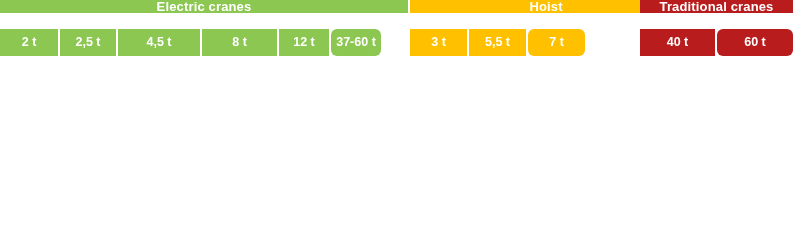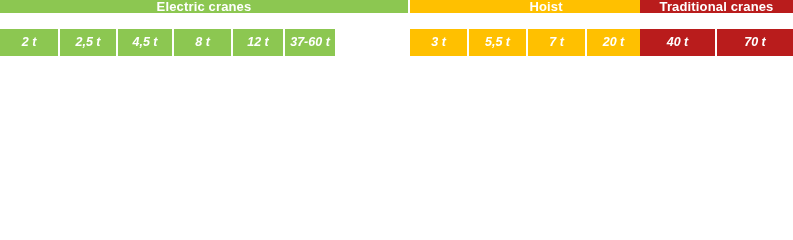--- a/index.html
+++ b/index.html
@@ -35,73 +35,72 @@
     letter-spacing: 0.15px;
     line-height: 1;
     white-space: nowrap;
     box-sizing: border-box;
   }
   .group-cells {
     height: 29px;
     margin-top: 16px;
     display: flex;
     box-sizing: border-box;
-    font-style: italic;
   }
   .cap-cell {
     height: 27px;
     display: flex;
     align-items: center;
     justify-content: center;
     color: #ffffff;
     font-size: 12.5px;
     font-weight: bold;
     line-height: 1;
     white-space: nowrap;
     box-sizing: border-box;
     margin-right: 2px;
   }
   .cap-cell:last-child {
     margin-right: 0;
+    border-radius: 6px;
   }
   .grp-electric .group-header,
   .grp-electric .cap-cell { background: #8cc751; }
   .grp-hoist .group-header,
   .grp-hoist .cap-cell { background: #ffc000; }
   .grp-traditional .group-header,
   .grp-traditional .cap-cell { background: #b91c1c; }
 </style>
 </head>
 <body>
 
 <div id="capacity-table">
 
   <div class="group-col grp-electric" style="left:0px; width:408px;">
     <div class="group-header">Electric cranes</div>
     <div class="group-cells">
       <div class="cap-cell" style="width:58px;">2 t</div>
       <div class="cap-cell" style="width:56px;">2,5 t</div>
-      <div class="cap-cell" style="width:54px;">4,5 t</div>
-      <div class="cap-cell" style="width:57px;">8 t</div>
+      <div class="cap-cell" style="width:82px;">4,5 t</div>
+      <div class="cap-cell" style="width:75px;">8 t</div>
       <div class="cap-cell" style="width:50px;">12 t</div>
       <div class="cap-cell" style="width:50px;">37-60 t</div>
     </div>
   </div>
 
   <div class="group-col grp-hoist" style="left:410px; width:272px;">
     <div class="group-header">Hoist</div>
     <div class="group-cells">
       <div class="cap-cell" style="width:57px;">3 t</div>
       <div class="cap-cell" style="width:57px;">5,5 t</div>
       <div class="cap-cell" style="width:57px;">7 t</div>
-      <div class="cap-cell" style="width:53px;">20 t</div>
     </div>
   </div>
 
   <div class="group-col grp-traditional" style="left:640px; width:153px;">
     <div class="group-header">Traditional cranes</div>
     <div class="group-cells">
       <div class="cap-cell" style="width:75px;">40 t</div>
-      <div class="cap-cell" style="width:76px;">70 t</div>
+      <div class="cap-cell" style="width:76px;">60 t</div>
     </div>
   </div>
 
 </div>
 
 </body></html>

